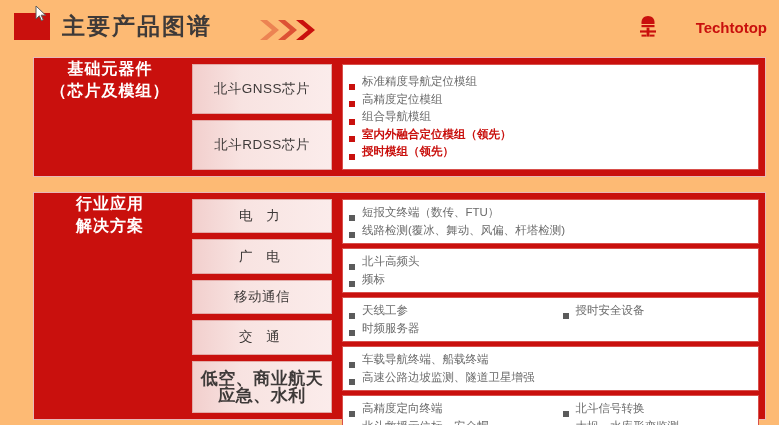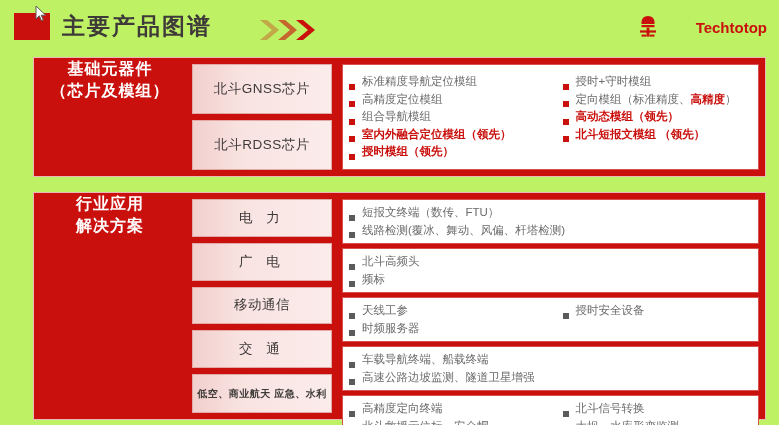--- a/index.html
+++ b/index.html
@@ -2,21 +2,21 @@
 <html><head>
 <meta charset="utf-8">
 <style>
   * { box-sizing: border-box; margin: 0; padding: 0; }
   html, body {
     width: 779px; height: 425px;
     background: #ffffff;
     font-family: "Liberation Sans", "DejaVu Sans", sans-serif;
     overflow: hidden;
   }
-  .page { position: relative; width: 779px; height: 425px; background:#bef264; }
+  .page { position: relative; width: 779px; height: 425px; background:#fdba74; }
 
   
   .header { position:absolute; left:0; top:0; width:779px; height:50px; }
   .title-square {
     position:absolute; left:14px; top:13px; width:36px; height:27px;
     background:#c9100d;
   }
   .cursor { position:absolute; left:35px; top:5px; width:12px; height:18px; }
   .page-title {
     position:absolute; left:62px; top:10px;
@@ -43,21 +43,21 @@
 
   .mid-col { flex:0 0 152px; display:flex; flex-direction:column;
              justify-content:center; gap:6px; padding:6px 6px; }
   .chip {
     flex:1 1 auto; display:flex; align-items:center; justify-content:center;
     background:linear-gradient(to right,#f2cfcd 0%, #f8e3e1 35%, #fbeceb 100%);
     border:1px solid #e3a9a6;
     color:#3e3a39; font-size:13.5px; font-weight:normal; text-align:center;
     line-height:16px; letter-spacing:0.5px;
   }
-  .chip.two-line { line-height:17px; font-size:10px; font-weight:bold; }
+  .chip.two-line { line-height:17px; font-size:17px; font-weight:bold; }
   .chip.spaced { letter-spacing:5px; }
 
   .content-col { flex:1 1 auto; display:flex; flex-direction:column; padding:6px 6px 6px 4px; gap:4px; }
 
   .panel {
     background:#ffffff; border:1px solid #d8504c; flex:1 1 auto;
     display:flex; align-items:center; padding:4px 6px;
   }
 
   
@@ -137,38 +137,20 @@
               </li>
             <li class="hl">
                 <span class="bul"></span>
                 <span class="txt">室内外融合定位模组（领先）</span>
               </li>
             <li class="hl">
                 <span class="bul"></span>
                 <span class="txt">授时模组（领先）</span>
               </li>
           </ul>
-          <ul class="items col-b">
-            <li>
-                <span class="bul"></span>
-                <span class="txt">授时+守时模组</span>
-              </li>
-            <li>
-                <span class="bul"></span>
-                <span class="txt"><span>定向模组（标准精度、</span><span class="em">高精度</span><span>）</span></span>
-              </li>
-            <li class="hl">
-                <span class="bul"></span>
-                <span class="txt">高动态模组（领先）</span>
-              </li>
-            <li class="hl">
-                <span class="bul"></span>
-                <span class="txt">北斗短报文模组 （领先）</span>
-              </li>
-          </ul>
         </div>
       </div>
     </div>
   </div>
 
   <div class="section sec2">
     <div class="sec-label">
       <div>
         <span>行业应用</span>
         <span>解决方案</span>

